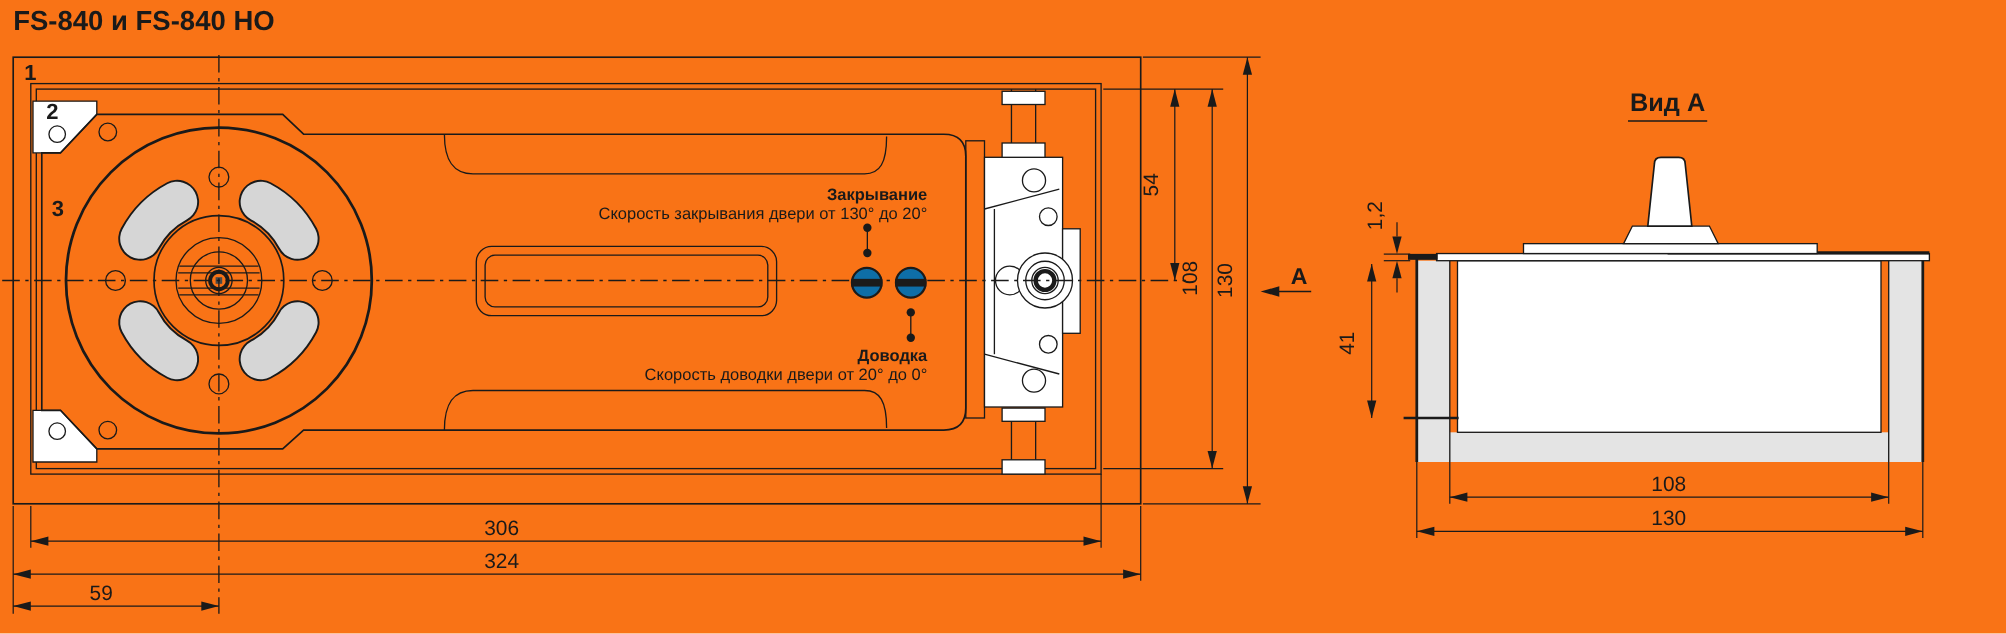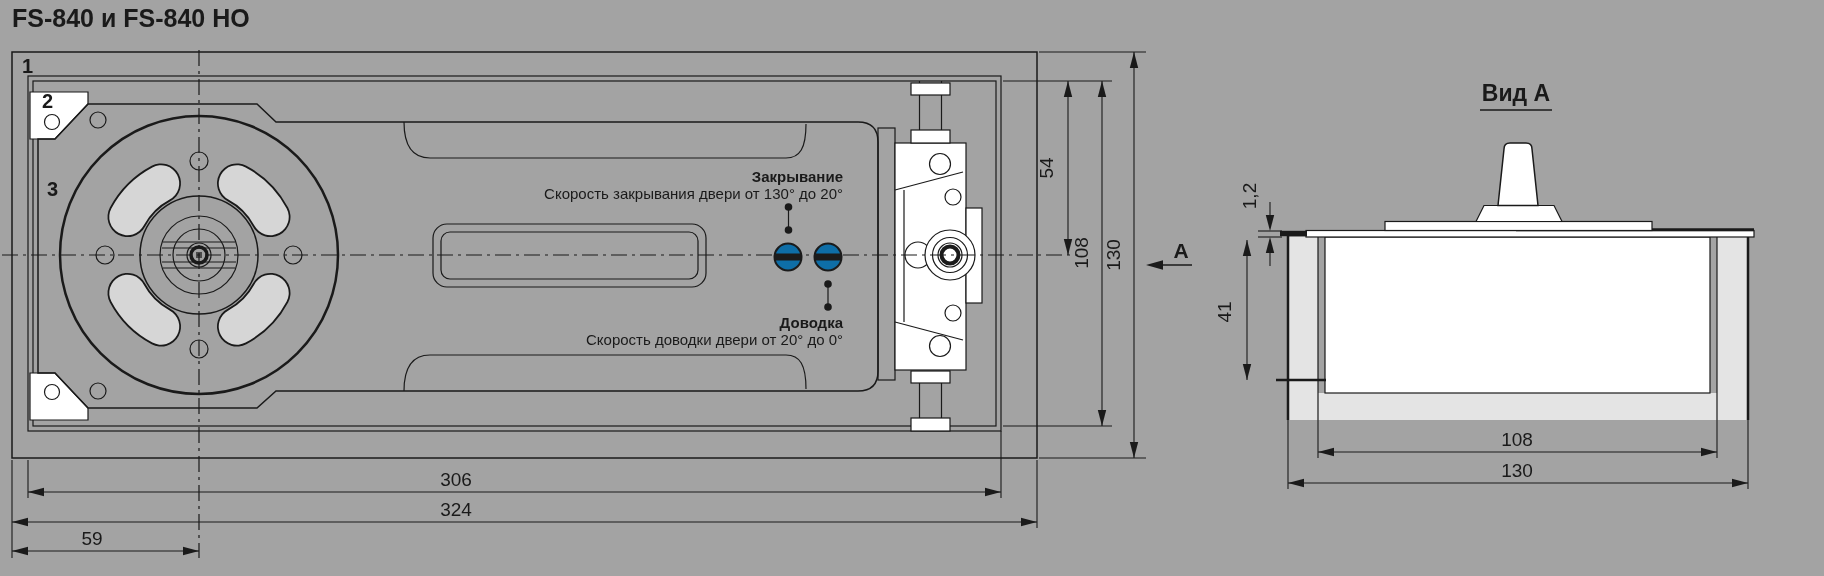--- a/index.html
+++ b/index.html
@@ -1,16 +1,16 @@
 <!DOCTYPE html>
 <html><head>
 <meta charset="utf-8">
 <style>
   html,body{margin:0;padding:0;background:#fff;}
-  .stage{position:relative;width:1824px;height:576px;background:#a3a3a3;overflow:hidden;}
+  .stage{position:relative;width:1824px;height:576px;background:#f97316;overflow:hidden;}
   svg{display:block;}
   text{fill:#1a1a1a;font-family:"Liberation Sans","DejaVu Sans",sans-serif;}
   .t-title{font-size:25px;font-weight:bold;}
   .t-view{font-size:23px;font-weight:bold;}
   .t-part{font-size:20px;font-weight:bold;}
   .t-lbl-b{font-size:15px;font-weight:bold;}
   .t-lbl{font-size:15px;}
   .t-dim{font-size:19px;}
   .t-arrow{font-size:21px;font-weight:bold;}
   .ln{stroke:#1a1a1a;fill:none;}

